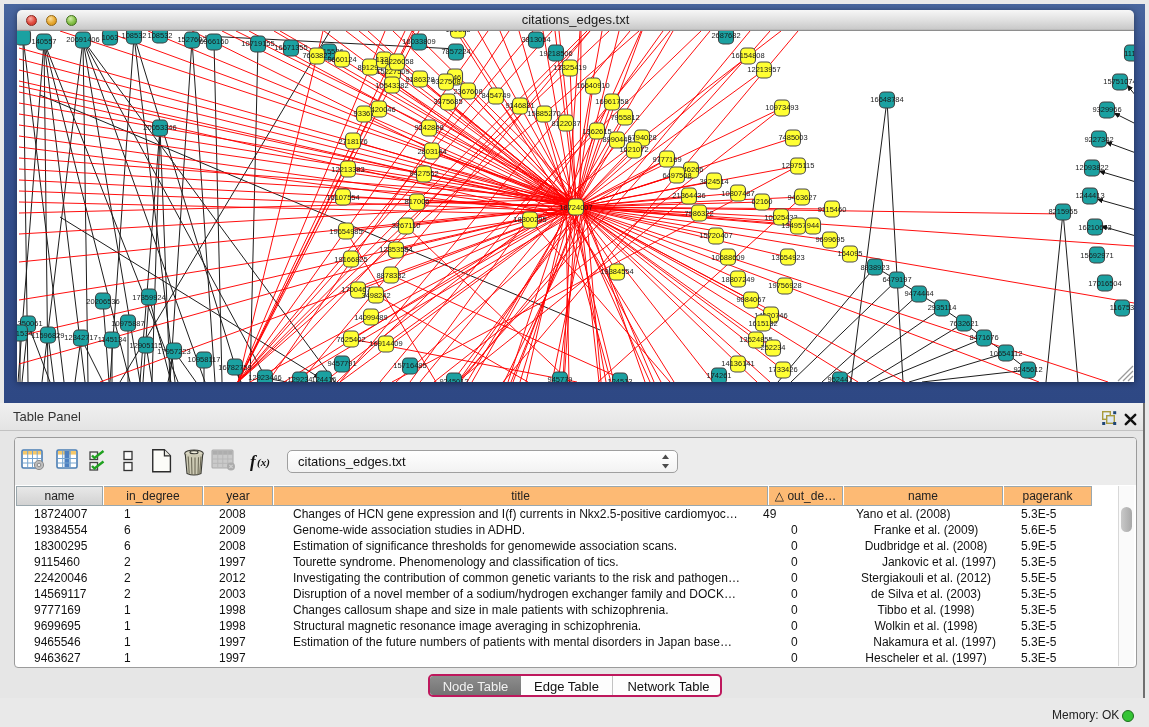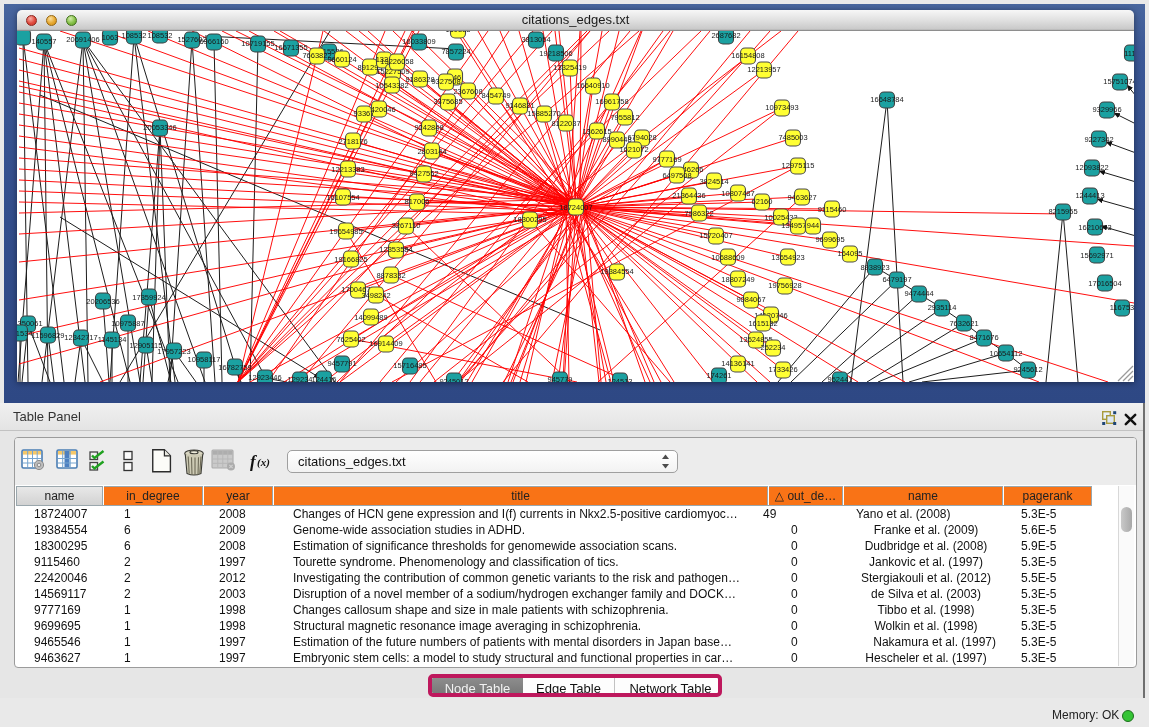--- a/index.html
+++ b/index.html
@@ -1,18 +1,18 @@
 <!DOCTYPE html>
 <html><head><meta charset="utf-8"><style>
 *{margin:0;padding:0;box-sizing:border-box}
 html,body{width:1149px;height:727px;overflow:hidden;background:#e9e9e9;font-family:"Liberation Sans",sans-serif}
 .abs{position:absolute}
 .trow{position:absolute;left:16px;width:1100px;height:16px;font-size:12px;color:#111}
 .trow span{position:absolute;top:1px;white-space:nowrap}
-.hcell{position:absolute;top:486px;height:19px;font-size:12px;color:#222;text-align:center;line-height:19px;border-right:1px solid #9aa7ad;border-top:1px solid #9aa7ad;background:#f97316}
+.hcell{position:absolute;top:486px;height:19px;font-size:12px;color:#222;text-align:center;line-height:19px;border-right:1px solid #9aa7ad;border-top:1px solid #9aa7ad;background:#fdba74}
 </style></head><body>
 
 <div class="abs" style="left:0;top:0;width:1149px;height:403px;background:#e9e9e9">
  <div class="abs" style="left:4px;top:4px;width:1141px;height:399px;background:linear-gradient(180deg,#49669e 0%,#3b5896 12%,#334e8c 55%,#2e4884 100%)"></div>
 
  <div class="abs" style="left:17px;top:10px;width:1117px;height:372px;border-radius:5px 5px 0 0;box-shadow:0 1px 6px rgba(0,0,0,0.45)">
   <div class="abs" style="left:0;top:0;width:1117px;height:21px;border-radius:5px 5px 0 0;background:linear-gradient(180deg,#f7f7f7 0%,#e3e3e3 45%,#c9c9c9 96%,#a8a8a8 100%);border-bottom:1px solid #8e8e8e">
     <div class="abs" style="left:9px;top:5px;width:11px;height:11px;border-radius:50%;background:radial-gradient(circle at 38% 30%,#f6b0a8,#e04a3e 55%,#c33a2e);border:0.5px solid #8e241c"></div>
     <div class="abs" style="left:29px;top:5px;width:11px;height:11px;border-radius:50%;background:radial-gradient(circle at 38% 30%,#fadf9e,#e6a72e 55%,#cd8d1d);border:0.5px solid #96660f"></div>
     <div class="abs" style="left:49px;top:5px;width:11px;height:11px;border-radius:50%;background:radial-gradient(circle at 38% 30%,#d2ecac,#84c046 55%,#62982c);border:0.5px solid #41701c"></div>
@@ -715,21 +715,21 @@
     <span style="left:775px">0</span>
 <span style="left:840px;width:140px;text-align:center">Dudbridge et al. (2008)</span>
     <span style="left:1005px">5.9E-5</span>
   </div>
 <div class="trow" style="top:554px">
 <span style="left:18px">9115460</span>
     <span style="left:108px">2</span>
     <span style="left:203px">1997</span>
 <span style="left:277px">Tourette syndrome. Phenomenology and classification of tics.</span>
     <span style="left:775px">0</span>
-<span style="left:840px;width:140px;text-align:center">Jankovic et al. (1997)</span>
+<span style="left:840px;width:140px;text-align:right">Jankovic et al. (1997)</span>
     <span style="left:1005px">5.3E-5</span>
   </div>
 <div class="trow" style="top:570px">
 <span style="left:18px">22420046</span>
     <span style="left:108px">2</span>
     <span style="left:203px">2012</span>
 <span style="left:277px">Investigating the contribution of common genetic variants to the risk and pathogen…</span>
     <span style="left:775px">0</span>
 <span style="left:840px;width:140px;text-align:center">Stergiakouli et al. (2012)</span>
     <span style="left:1005px">5.5E-5</span>
@@ -767,30 +767,29 @@
     <span style="left:203px">1997</span>
 <span style="left:277px">Estimation of the future numbers of patients with mental disorders in Japan base…</span>
     <span style="left:775px">0</span>
 <span style="left:840px;width:140px;text-align:right">Nakamura et al. (1997)</span>
     <span style="left:1005px">5.3E-5</span>
   </div>
 <div class="trow" style="top:650px">
 <span style="left:18px">9463627</span>
     <span style="left:108px">1</span>
     <span style="left:203px">1997</span>
-<span style="left:277px">Embryonic stem cells: a model to study structural and functional properties in car…</span>
     <span style="left:775px">0</span>
 <span style="left:840px;width:140px;text-align:center">Hescheler et al. (1997)</span>
     <span style="left:1005px">5.3E-5</span>
   </div>
 
 <div class="abs" style="left:1118px;top:486px;width:16px;height:180px;background:#fafafa;border-left:1px solid #d8d8d8"></div>
 <div class="abs" style="left:1121px;top:507px;width:11px;height:25px;background:linear-gradient(90deg,#c9c9c9,#a8a8a8);border-radius:6px"></div>
 
-<div class="abs" style="left:428px;top:674px;width:294px;height:23px;border:4px solid #be185d;border-radius:5px;background:#fdfdfd;overflow:hidden;font-size:13px">
+<div class="abs" style="left:428px;top:674px;width:294px;height:23px;border:2px solid #be185d;border-radius:5px;background:#fdfdfd;overflow:hidden;font-size:13px">
   <div class="abs" style="left:0;top:0;width:91px;height:23px;background:linear-gradient(#8d8d8d,#6e6e6e);color:#f2f2f2;text-align:center;line-height:22px">Node Table</div>
   <div class="abs" style="left:91px;top:0;width:91px;height:23px;color:#111;text-align:center;line-height:22px">Edge Table</div>
   <div class="abs" style="left:182px;top:0;width:1px;height:23px;background:#c2c2c2"></div>
   <div class="abs" style="left:183px;top:0;width:111px;height:23px;color:#111;text-align:center;line-height:22px">Network Table</div>
 </div>
 
 <div class="abs" style="left:0;top:698px;width:1149px;height:29px;background:#e9e9e9"></div>
 <div class="abs" style="left:1052px;top:708px;font-size:12px;color:#222">Memory: OK</div>
 <div class="abs" style="left:1122px;top:710px;width:12px;height:12px;border-radius:50%;background:#35c435;border:1px solid #1d6e1d"></div>
 </body></html>

